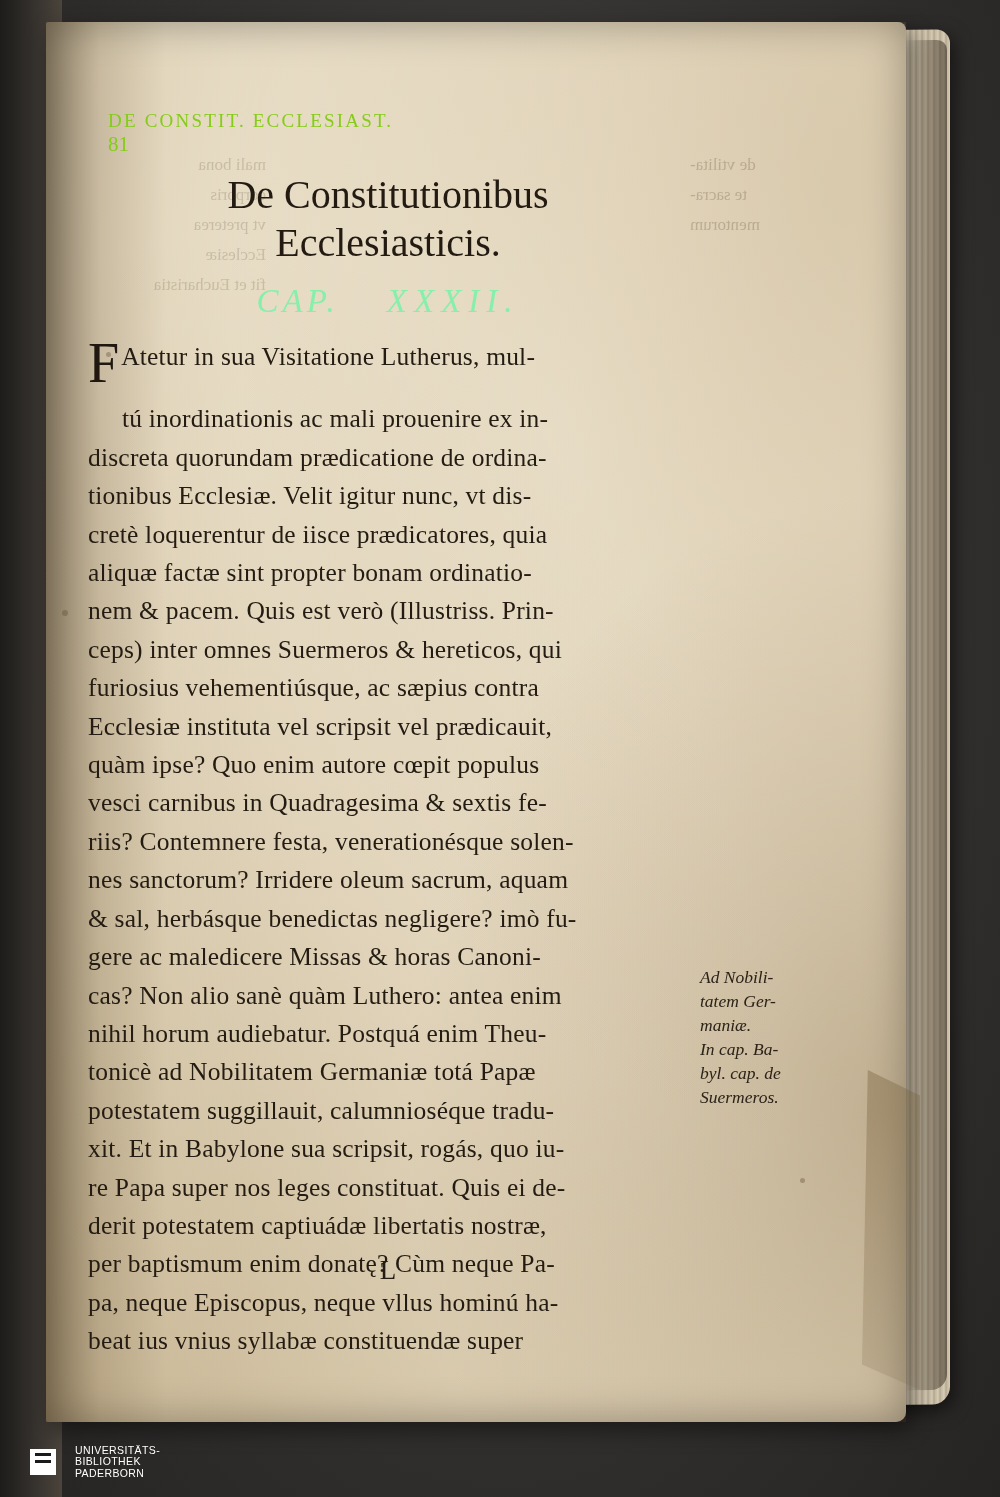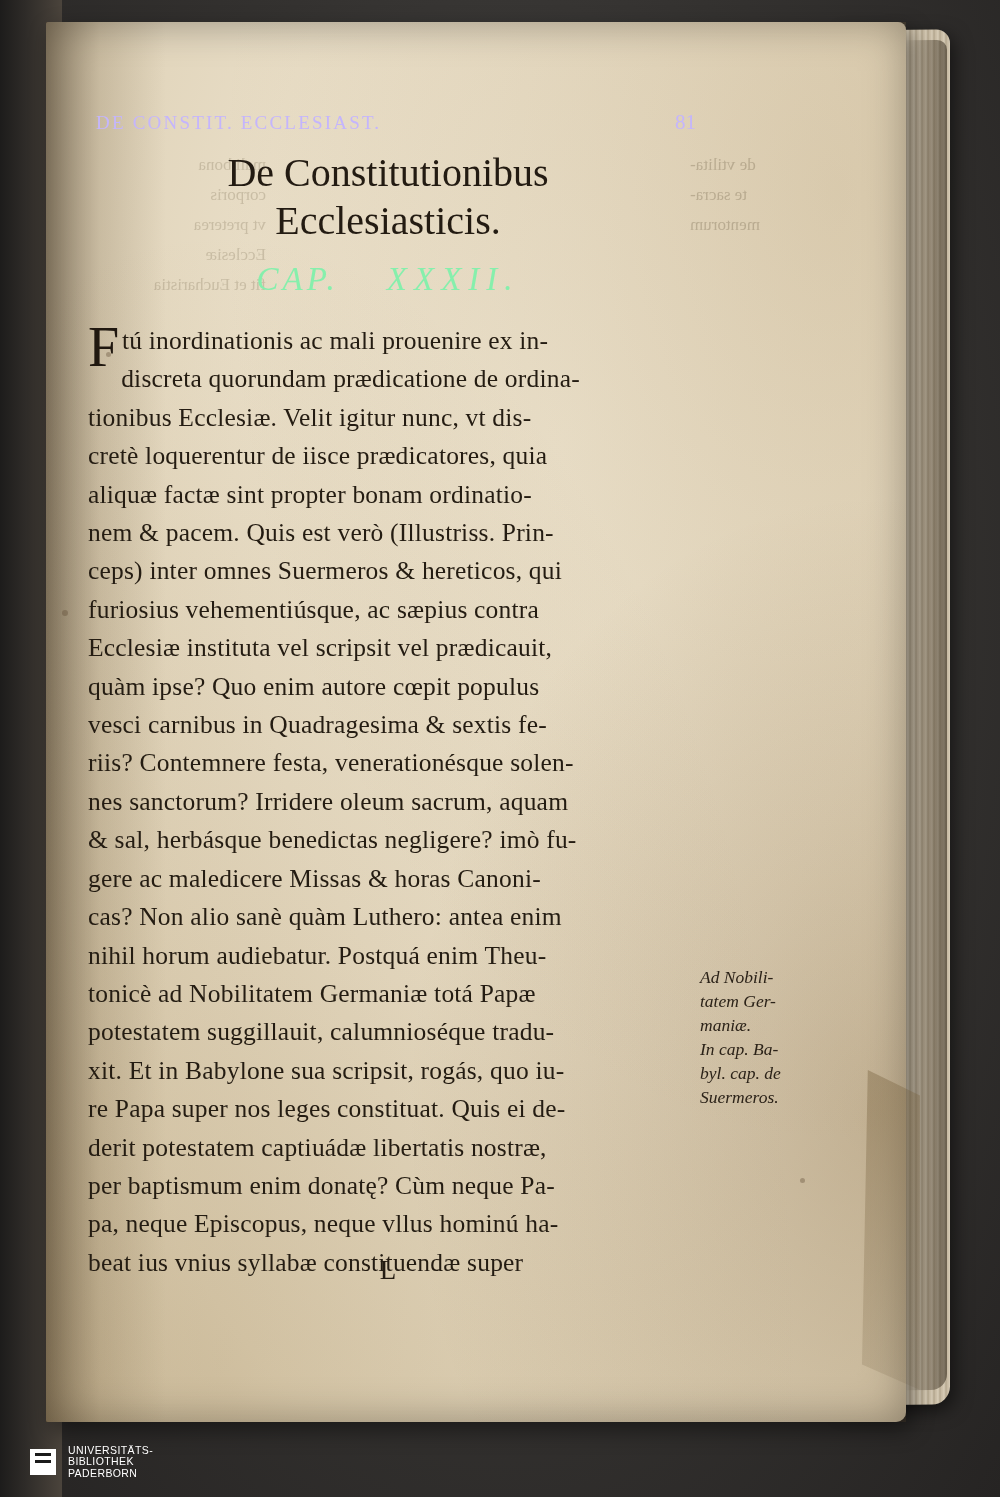--- a/index.html
+++ b/index.html
@@ -129,25 +129,26 @@
     position: absolute;
     left: 88px; top: 110px;
     width: 600px;
   }
 
   .running-head {
     display: flex;
     align-items: baseline;
     justify-content: space-between;
     width: 600px;
-    margin-left: 8px;
-    color: #c4b5fd;
+    margin-left: 20px;
+    color: #84cc16;
     letter-spacing: 2.2px;
     font-size: 19px;
     font-family: "Liberation Serif", serif;
+    flex-direction: column;
   }
   .running-head .rh-title { font-variant: small-caps; text-transform: uppercase; }
   .running-head .rh-folio { letter-spacing: 0px; font-size: 21px; }
 
   .title-line {
     text-align: center;
     color: #231b12;
     font-size: 40px;
     line-height: 48px;
     margin-top: 14px;
@@ -214,21 +215,21 @@
     font-family: "Liberation Serif", serif;
   }
   .marginal .mg { display: block; white-space: nowrap; }
 
   
   .watermark {
     position: absolute;
     left: 30px; bottom: 18px;
     display: flex;
     align-items: center;
-    gap: 12px;
+    gap: 19px;
     font-family: "Liberation Sans", sans-serif;
   }
   .wm-logo {
     width: 26px; height: 26px;
     background: #ffffff;
     position: relative;
   }
   .wm-logo::before {
     content: "";
     position: absolute;
@@ -297,20 +298,21 @@
 
     <div class="title-line">De Constitutionibus</div>
     <div class="title-line two">Ecclesiasticis.</div>
 
     <div class="chapter">
       <span>CAP.</span><span class="num">XXXII.</span>
     </div>
 
     <div class="body">
       <span class="dropcap">F</span>
+      <span class="ln first">Atetur in sua Visitatione Lutherus, mul-</span>
       <span class="ln" style="padding-left:34px;margin-top:24px;">tú inordinationis ac mali prouenire ex in-</span>
       <span class="ln">discreta quorundam prædicatione de ordina-</span>
       <span class="ln">tionibus Ecclesiæ. Velit igitur nunc, vt dis-</span>
       <span class="ln">cretè loquerentur de iisce prædicatores, quia</span>
       <span class="ln">aliquæ factæ sint propter bonam ordinatio-</span>
       <span class="ln">nem &amp; pacem. Quis est verò (Illustriss. Prin-</span>
       <span class="ln">ceps) inter omnes Suermeros &amp; hereticos, qui</span>
       <span class="ln">furiosius vehementiúsque, ac sæpius contra</span>
       <span class="ln">Ecclesiæ instituta vel scripsit vel prædicauit,</span>
       <span class="ln">quàm ipse? Quo enim autore cœpit populus</span>

